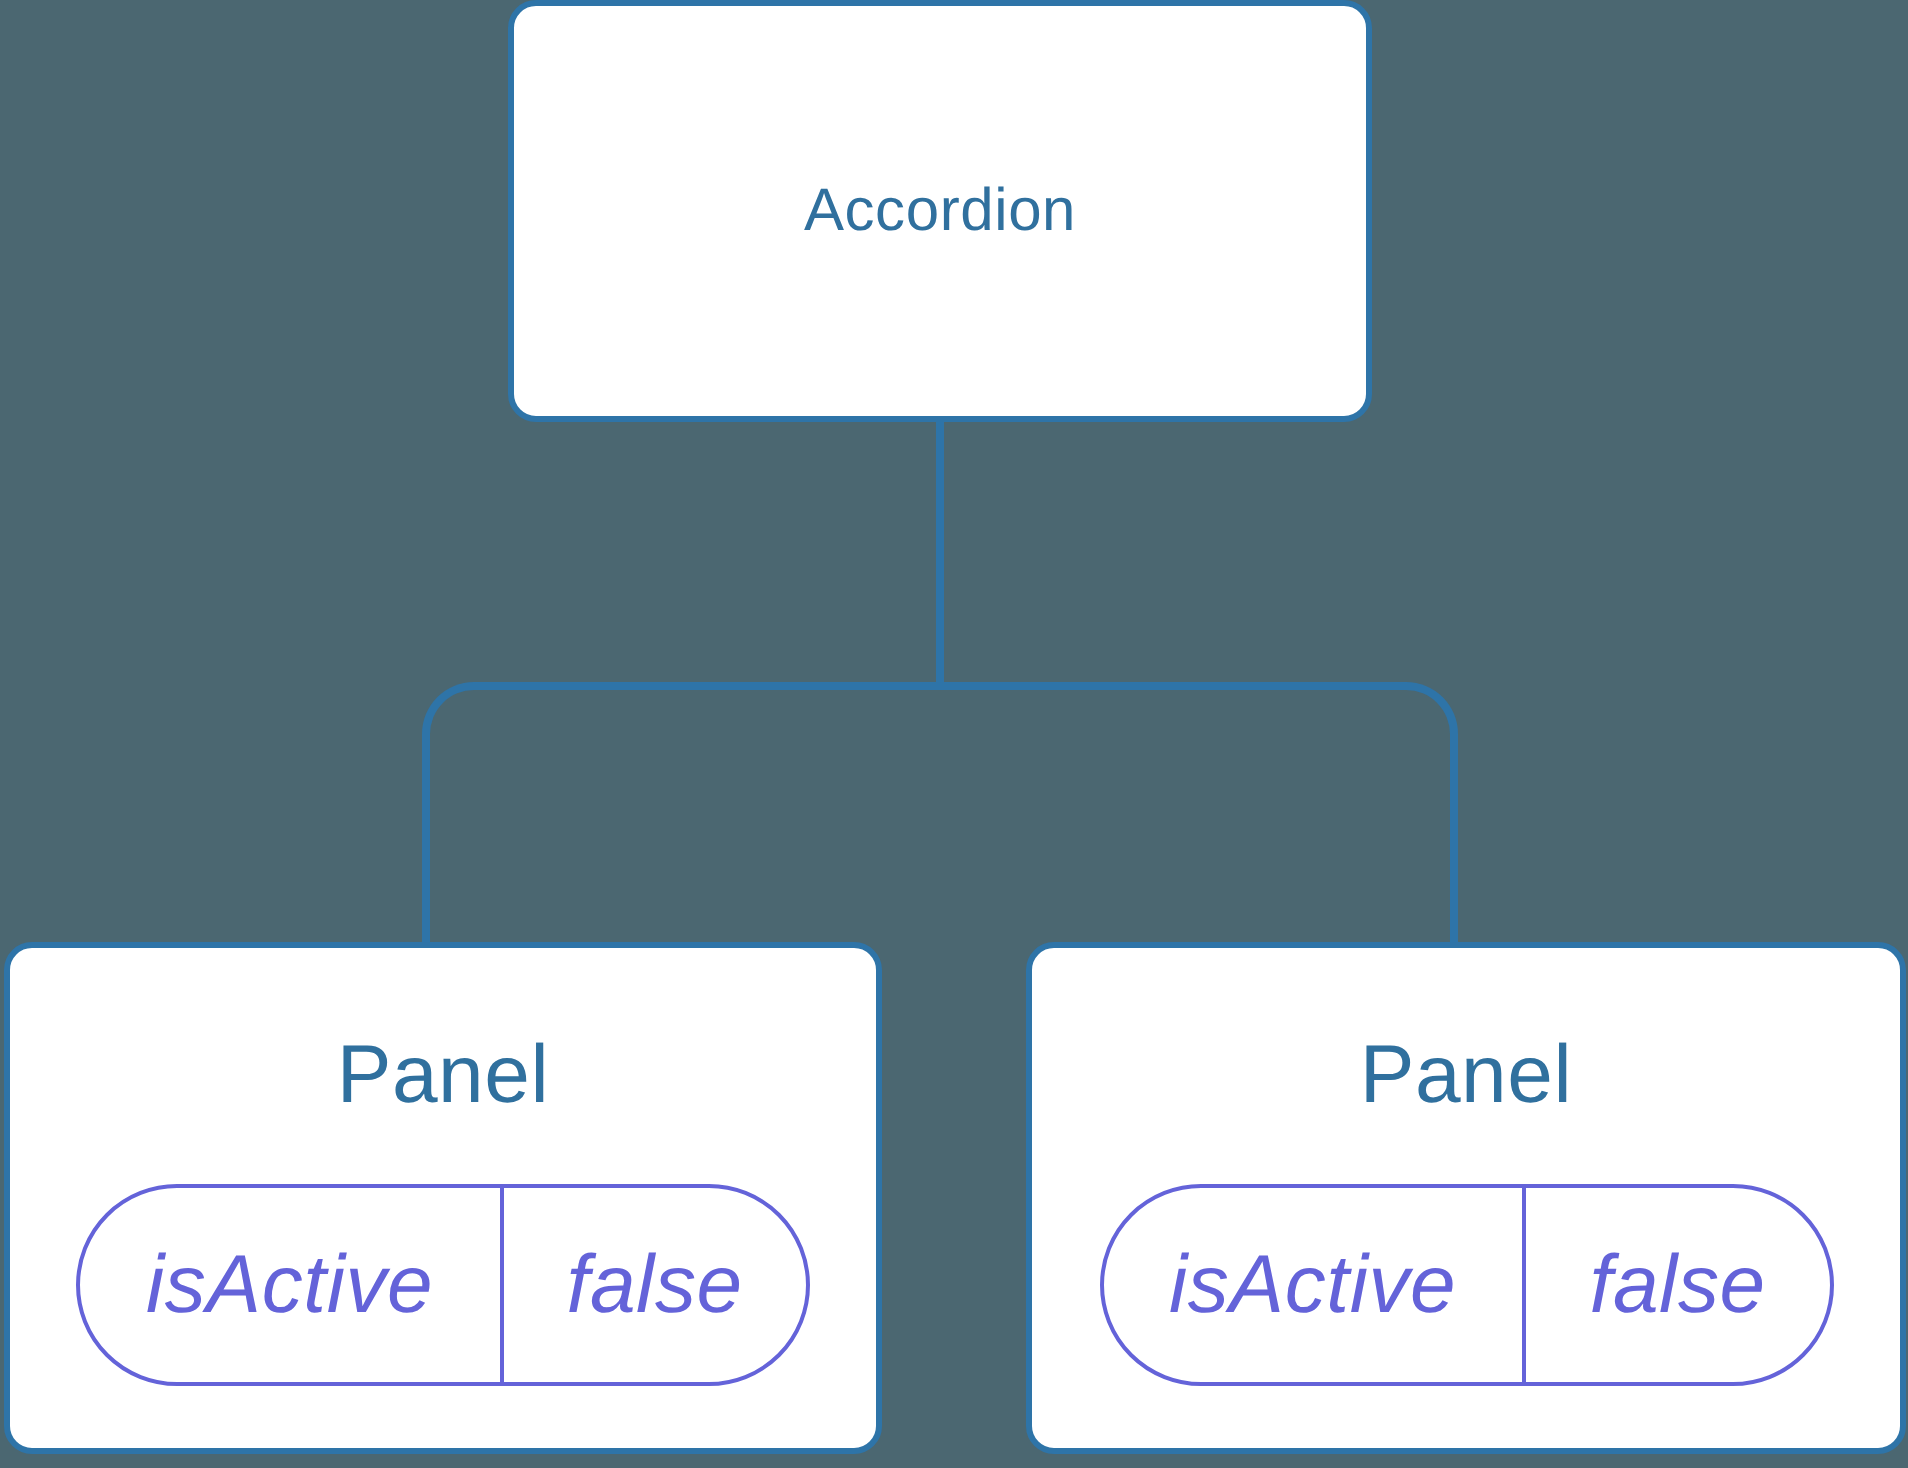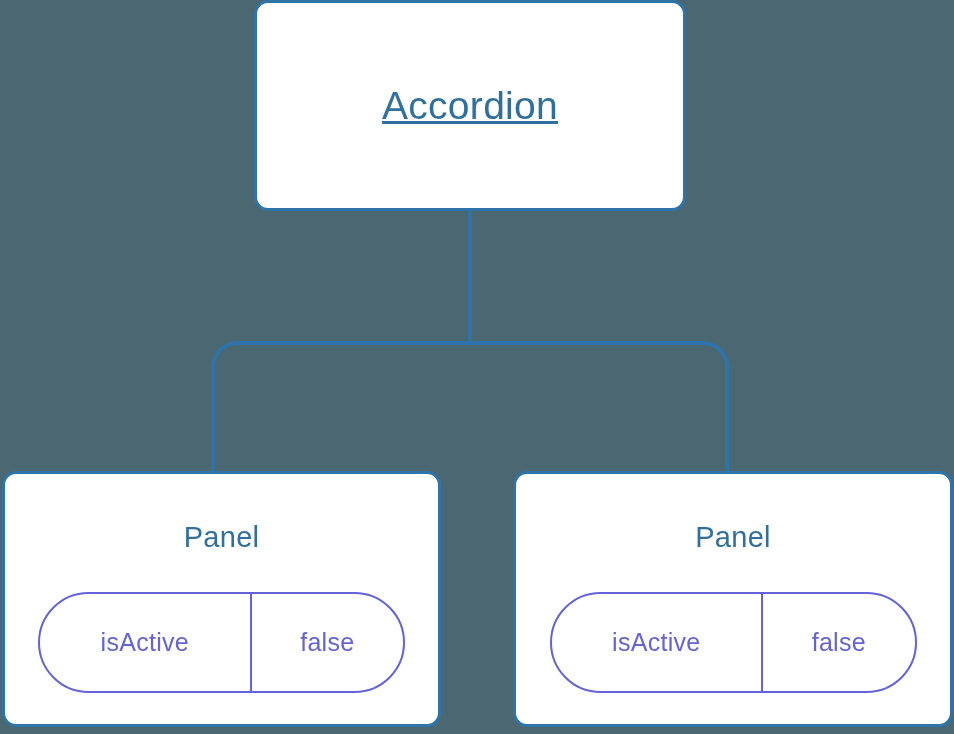--- a/index.html
+++ b/index.html
@@ -21,55 +21,55 @@
   
   .node{
     position:absolute;background:var(--node-bg);
     border:3px solid var(--line);border-radius:14px;
   }
   .node-root{
     left:254px;top:0;width:432px;height:211px;
     display:flex;align-items:center;justify-content:center;
   }
   .node-label{
-    color:var(--node-text);font-size:39px;font-weight:500;
+    color:var(--node-text);font-size:30px;font-weight:500;
     letter-spacing:0.3px;
-    text-decoration:underline;
   }
   
   .stem{
     position:absolute;left:468px;top:211px;width:4px;height:132px;
     background:var(--line);
   }
   .bracket{
     position:absolute;left:211px;top:341px;width:518px;height:130px;
     border:4px solid var(--line);border-bottom:none;
     border-radius:26px 26px 0 0;
   }
   
   .node-panel{
     top:471px;width:440px;height:256px;
     display:flex;flex-direction:column;align-items:center;
     padding-top:44px;
   }
   .node-panel.left{left:2px;width:439px;}
   .node-panel.right{left:513px;}
   .panel-title{
-    color:var(--node-text);font-size:29px;font-weight:500;
+    color:var(--node-text);font-size:41px;font-weight:500;
     line-height:38px;letter-spacing:0.3px;
   }
   .pill{
     margin-top:36px;width:367px;height:101px;
     border:2px solid var(--accent);border-radius:60px;
     display:flex;overflow:hidden;background:var(--node-bg);
   }
   .pill-cell{
     display:flex;align-items:center;justify-content:center;
-    color:var(--accent);font-size:25px;font-weight:500;
+    color:var(--accent);font-size:41px;font-weight:500;
     letter-spacing:0.3px;
+    font-style:italic;
   }
   .pill-name{width:58.3%;border-right:2px solid var(--accent);}
   .pill-value{flex:1;text-align:right;}
 </style>
 </head>
 <body>
 
 <div class="stage">
 
   <div class="node node-root">

